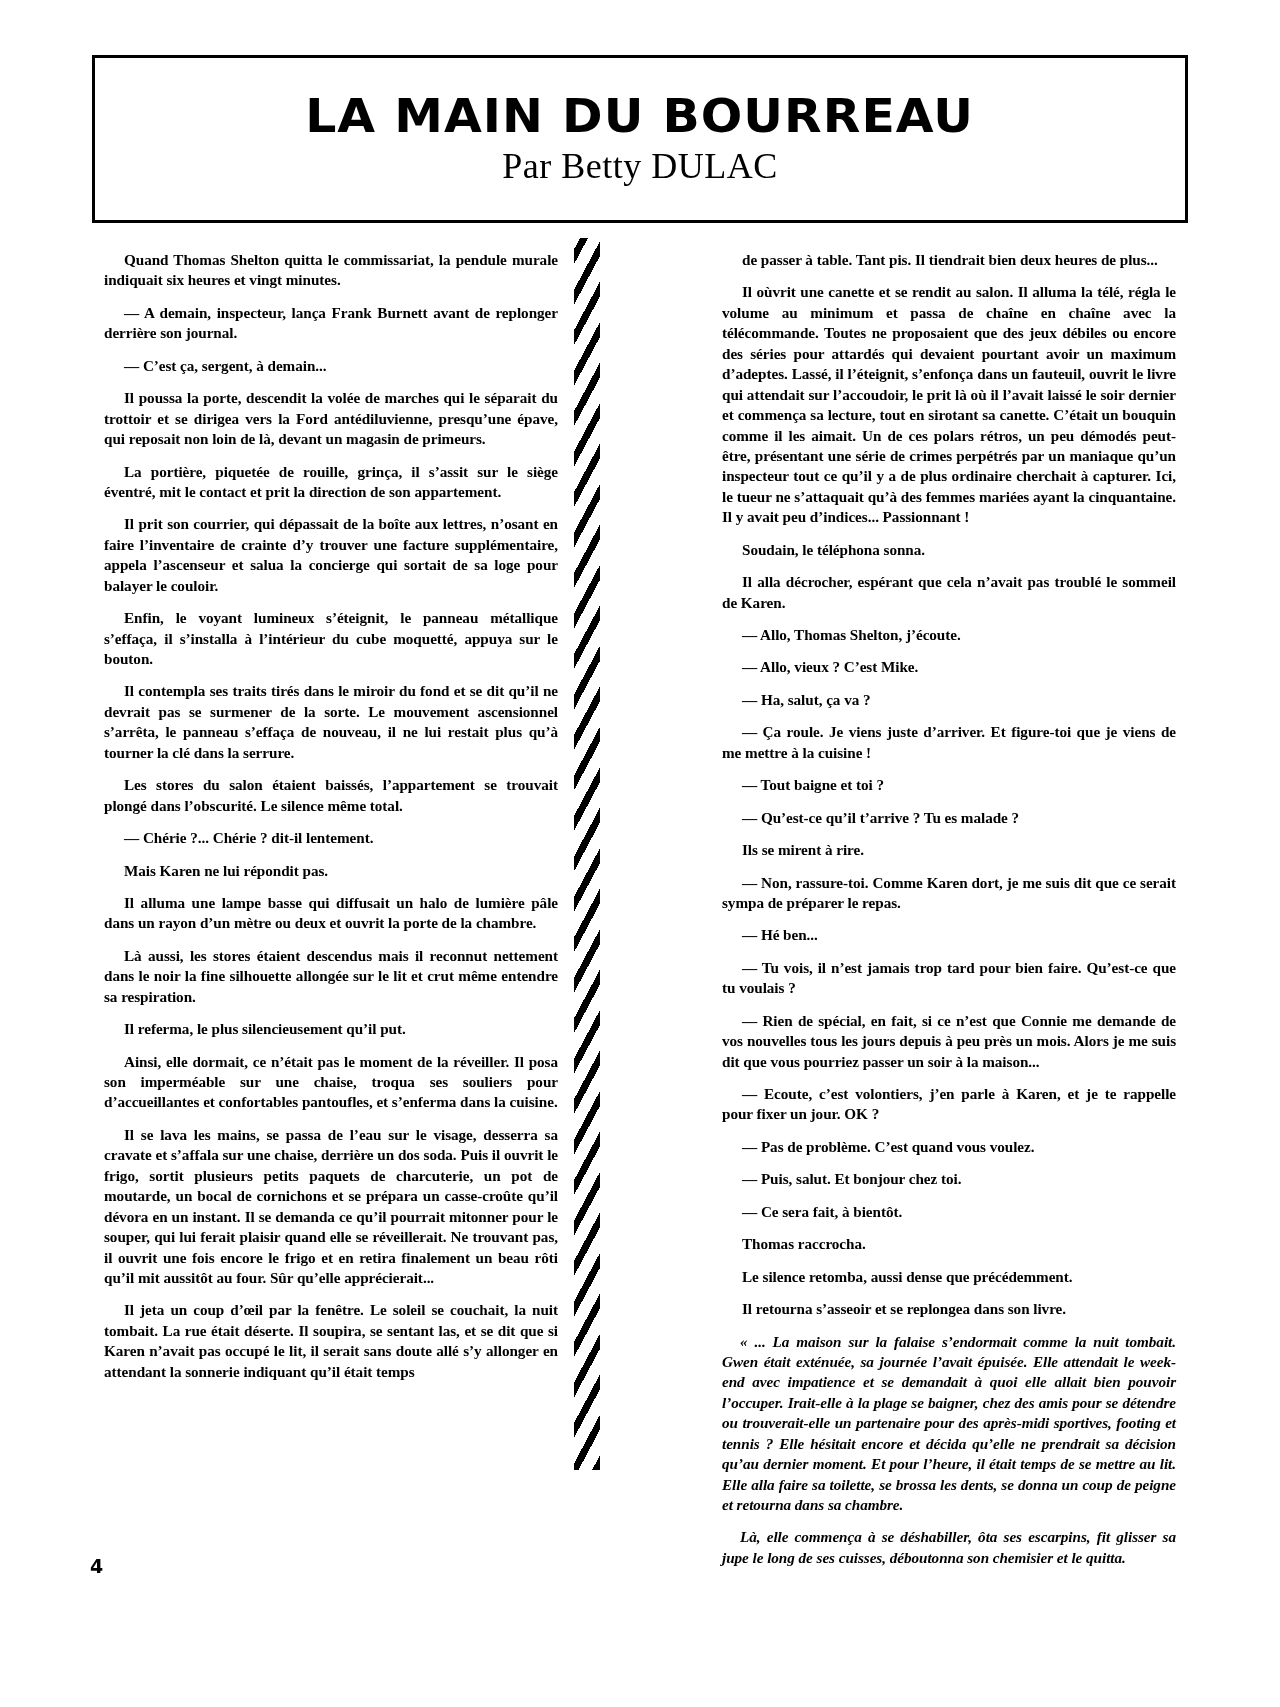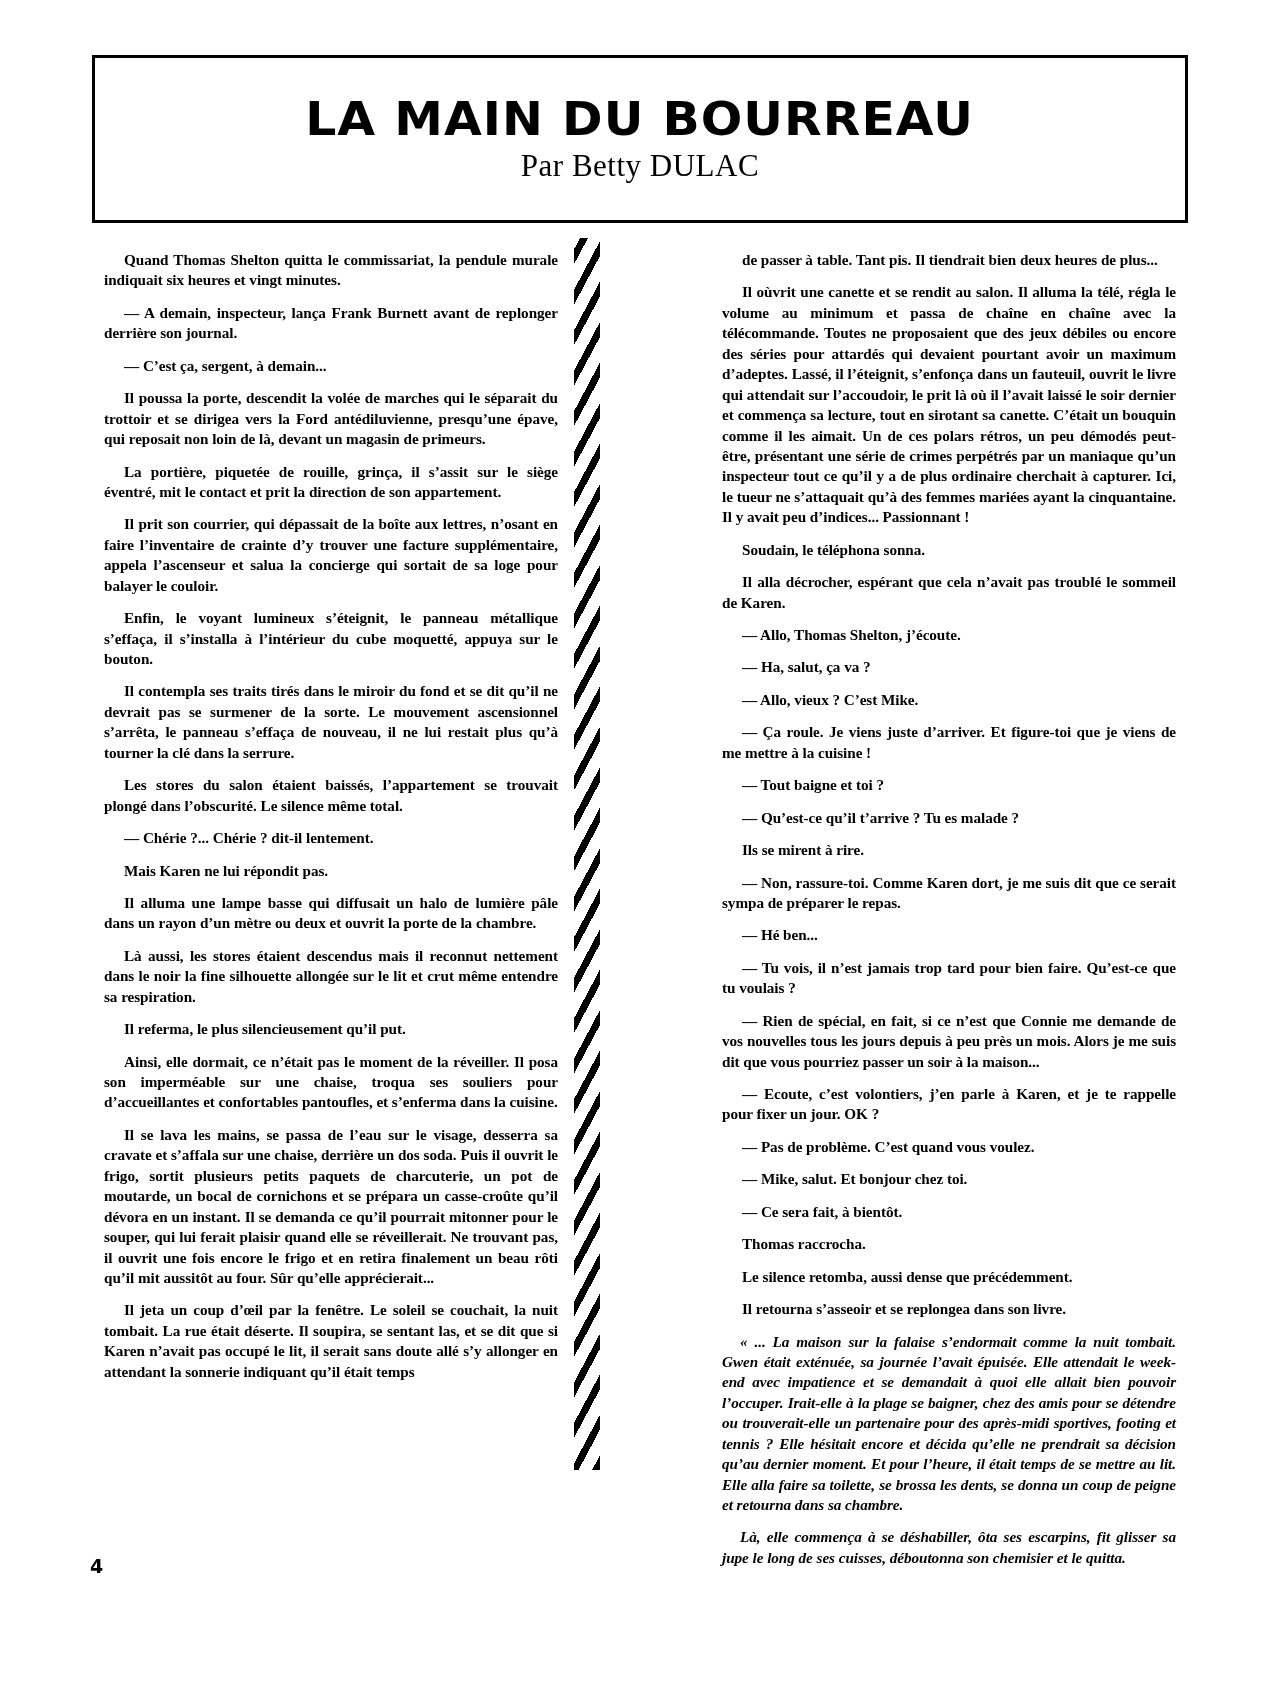--- a/index.html
+++ b/index.html
@@ -40,21 +40,21 @@
     font-weight: bold;
     font-size: 47px;
     letter-spacing: 1px;
     text-align: center;
     line-height: 1.05;
     margin: 0 0 4px 0;
     transform: scaleX(1.04);
   }
   .story-author {
     font-family: "Liberation Serif", serif;
-    font-size: 31px;
+    font-size: 36px;
     text-align: center;
     letter-spacing: 0.5px;
     margin: 0;
   }
   
   .columns {
     position: absolute;
     left: 92px;
     top: 238px;
     width: 1096px;
@@ -138,33 +138,33 @@
         <p class="normal">Ainsi, elle dormait, ce n’était pas le moment de la réveiller. Il posa son imperméable sur une chaise, troqua ses souliers pour d’accueillantes et confortables pantoufles, et s’enferma dans la cuisine.</p>
         <p class="normal">Il se lava les mains, se passa de l’eau sur le visage, desserra sa cravate et s’affala sur une chaise, derrière un dos soda. Puis il ouvrit le frigo, sortit plusieurs petits paquets de charcuterie, un pot de moutarde, un bocal de cornichons et se prépara un casse-croûte qu’il dévora en un instant. Il se demanda ce qu’il pourrait mitonner pour le souper, qui lui ferait plaisir quand elle se réveillerait. Ne trouvant pas, il ouvrit une fois encore le frigo et en retira finalement un beau rôti qu’il mit aussitôt au four. Sûr qu’elle apprécierait...</p>
         <p class="normal">Il jeta un coup d’œil par la fenêtre. Le soleil se couchait, la nuit tombait. La rue était déserte. Il soupira, se sentant las, et se dit que si Karen n’avait pas occupé le lit, il serait sans doute allé s’y allonger en attendant la sonnerie indiquant qu’il était temps</p>
       </div>
     <div class="col col-right" id="col-right">
         <p class="normal">de passer à table. Tant pis. Il tiendrait bien deux heures de plus...</p>
         <p class="normal">Il oùvrit une canette et se rendit au salon. Il alluma la télé, régla le volume au minimum et passa de chaîne en chaîne avec la télécommande. Toutes ne proposaient que des jeux débiles ou encore des séries pour attardés qui devaient pourtant avoir un maximum d’adeptes. Lassé, il l’éteignit, s’enfonça dans un fauteuil, ouvrit le livre qui attendait sur l’accoudoir, le prit là où il l’avait laissé le soir dernier et commença sa lecture, tout en sirotant sa canette. C’était un bouquin comme il les aimait. Un de ces polars rétros, un peu démodés peut-être, présentant une série de crimes perpétrés par un maniaque qu’un inspecteur tout ce qu’il y a de plus ordinaire cherchait à capturer. Ici, le tueur ne s’attaquait qu’à des femmes mariées ayant la cinquantaine. Il y avait peu d’indices... Passionnant !</p>
         <p class="normal">Soudain, le téléphona sonna.</p>
         <p class="normal">Il alla décrocher, espérant que cela n’avait pas troublé le sommeil de Karen.</p>
         <p class="normal">— Allo, Thomas Shelton, j’écoute.</p>
+        <p class="normal">— Allo, vieux ? C’est Mike.</p>
         <p class="normal">— Ha, salut, ça va ?</p>
-        <p class="normal">— Allo, vieux ? C’est Mike.</p>
         <p class="normal">— Ça roule. Je viens juste d’arriver. Et figure-toi que je viens de me mettre à la cuisine !</p>
         <p class="normal">— Tout baigne et toi ?</p>
         <p class="normal">— Qu’est-ce qu’il t’arrive ? Tu es malade ?</p>
         <p class="normal">Ils se mirent à rire.</p>
         <p class="normal">— Non, rassure-toi. Comme Karen dort, je me suis dit que ce serait sympa de préparer le repas.</p>
         <p class="normal">— Hé ben...</p>
         <p class="normal">— Tu vois, il n’est jamais trop tard pour bien faire. Qu’est-ce que tu voulais ?</p>
         <p class="normal">— Rien de spécial, en fait, si ce n’est que Connie me demande de vos nouvelles tous les jours depuis à peu près un mois. Alors je me suis dit que vous pourriez passer un soir à la maison...</p>
         <p class="normal">— Ecoute, c’est volontiers, j’en parle à Karen, et je te rappelle pour fixer un jour. OK ?</p>
         <p class="normal">— Pas de problème. C’est quand vous voulez.</p>
-        <p class="normal">— Mike, salut. Et bonjour chez toi.</p>
+        <p class="normal">— Puis, salut. Et bonjour chez toi.</p>
         <p class="normal">— Ce sera fait, à bientôt.</p>
         <p class="normal">Thomas raccrocha.</p>
         <p class="normal">Le silence retomba, aussi dense que précédemment.</p>
         <p class="normal">Il retourna s’asseoir et se replongea dans son livre.</p>
         <p class="italic">« ... La maison sur la falaise s’endormait comme la nuit tombait. Gwen était exténuée, sa journée l’avait épuisée. Elle attendait le week-end avec impatience et se demandait à quoi elle allait bien pouvoir l’occuper. Irait-elle à la plage se baigner, chez des amis pour se détendre ou trouverait-elle un partenaire pour des après-midi sportives, footing et tennis ? Elle hésitait encore et décida qu’elle ne prendrait sa décision qu’au dernier moment. Et pour l’heure, il était temps de se mettre au lit. Elle alla faire sa toilette, se brossa les dents, se donna un coup de peigne et retourna dans sa chambre.</p>
         <p class="italic">Là, elle commença à se déshabiller, ôta ses escarpins, fit glisser sa jupe le long de ses cuisses, déboutonna son chemisier et le quitta.</p>
       </div>
   </div>
 
   <div class="page-number">4</div>

